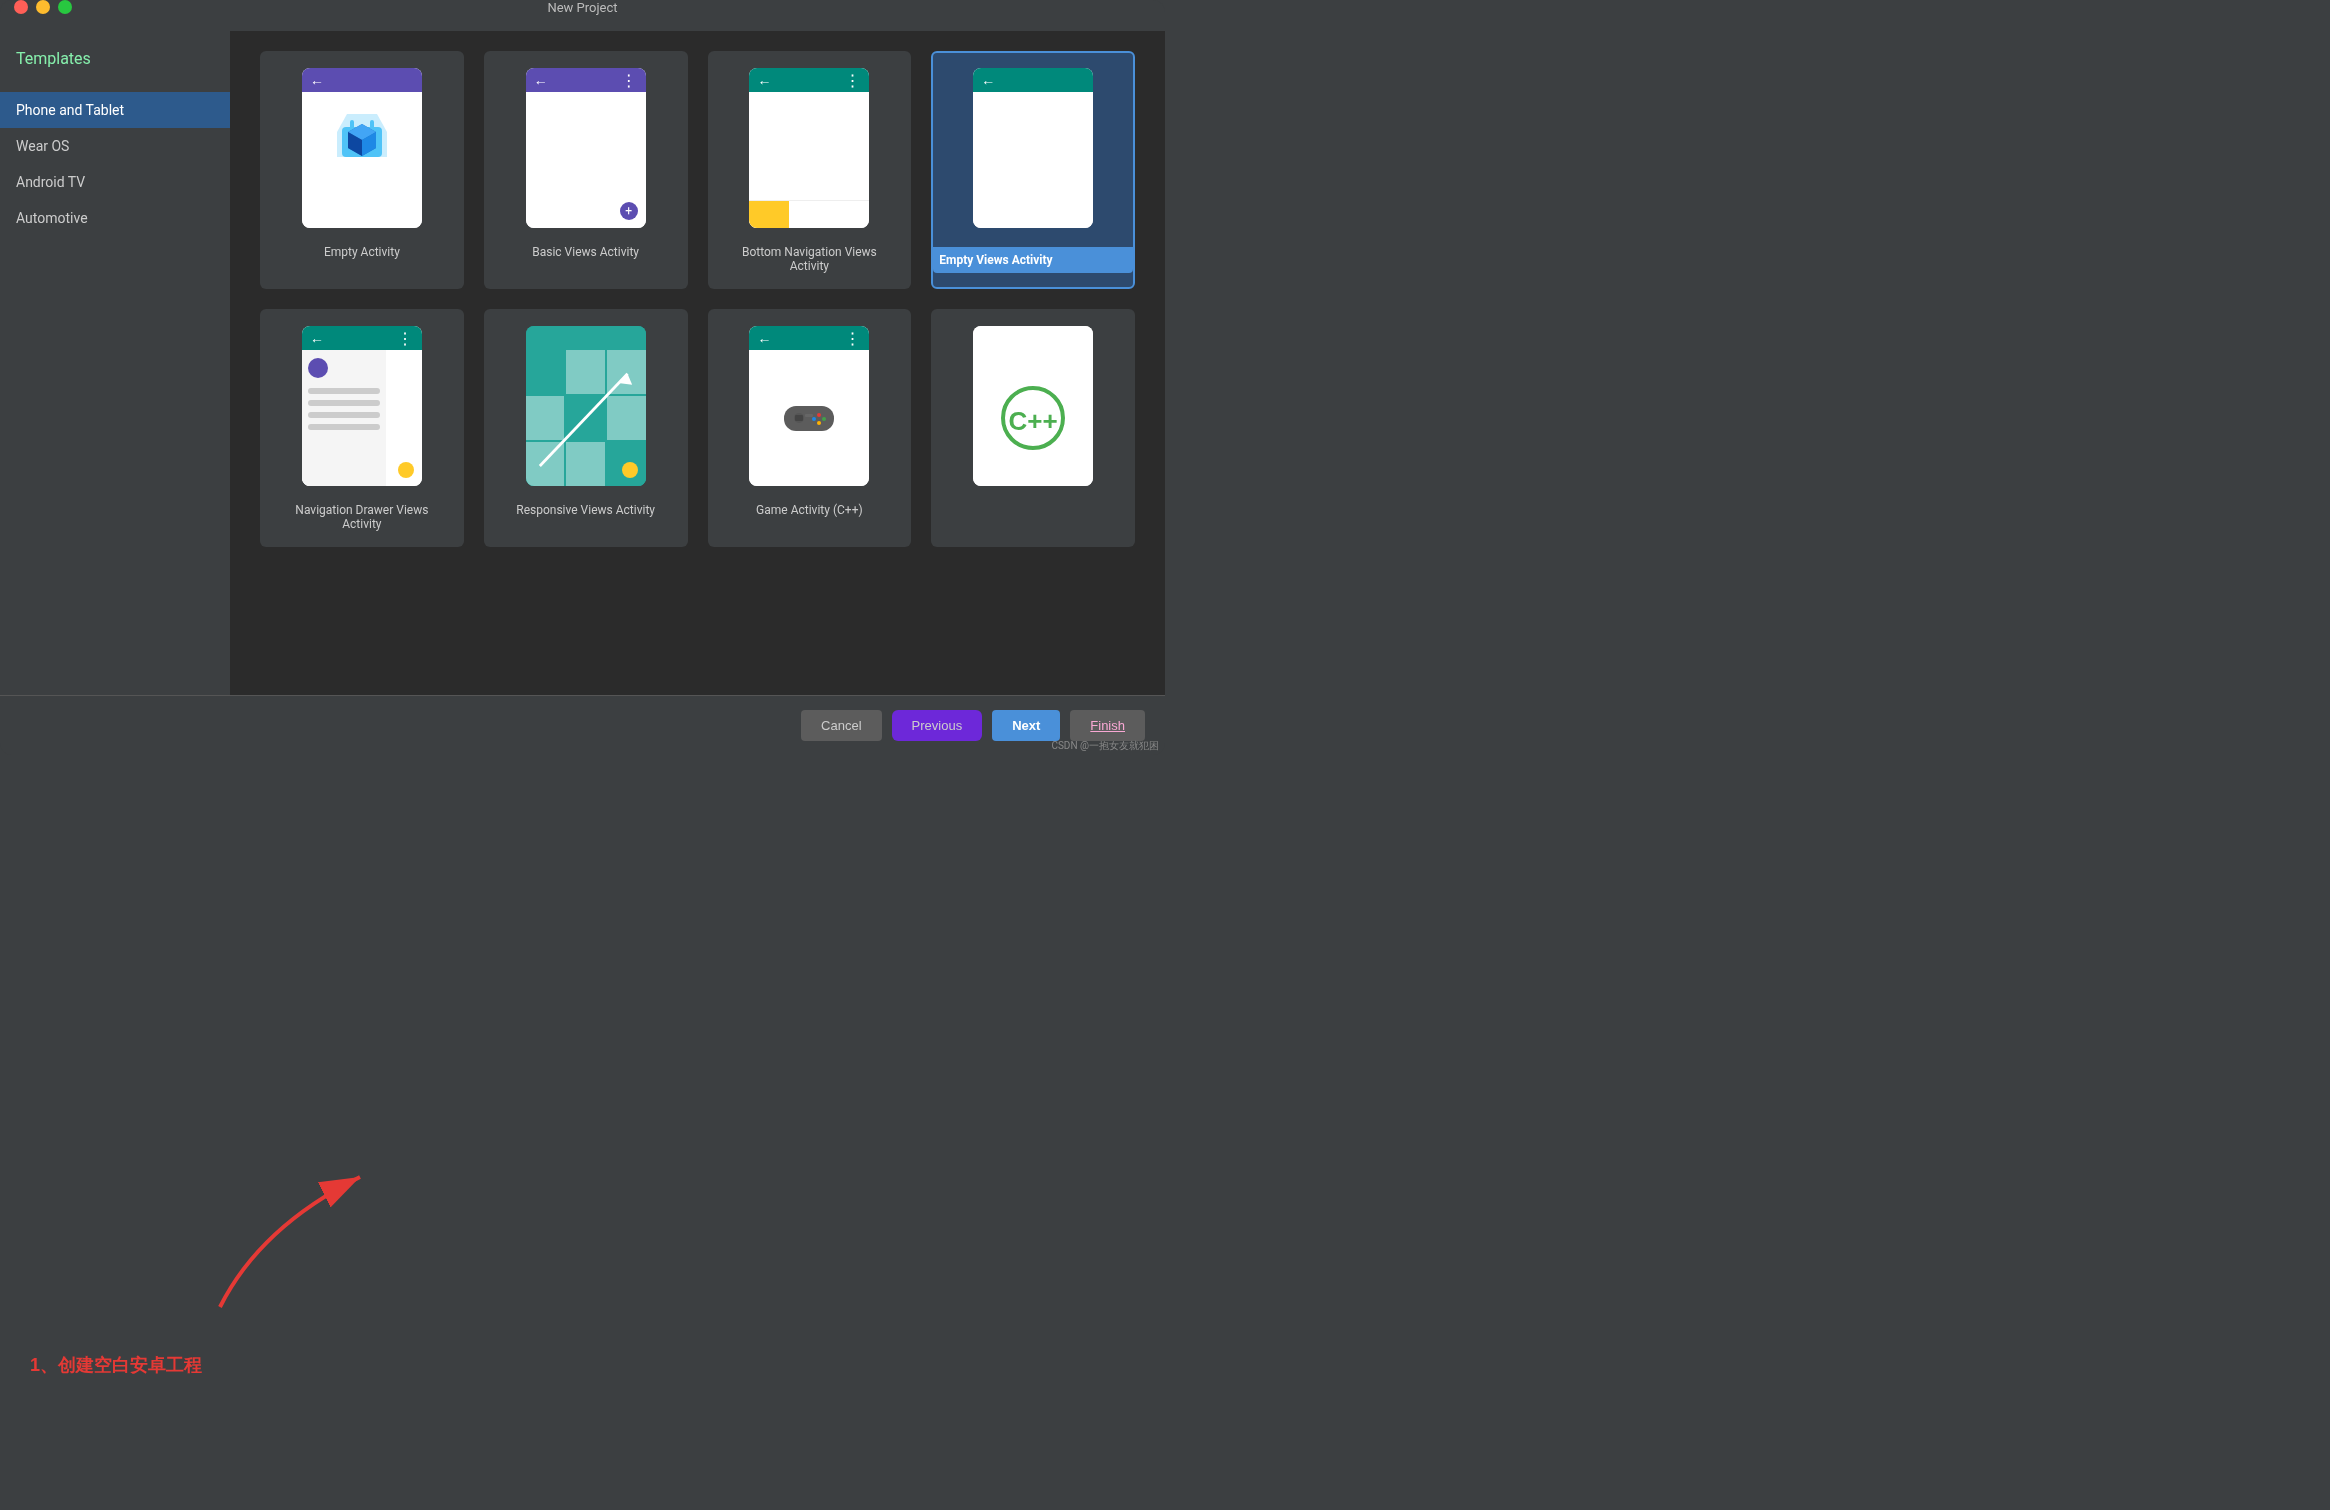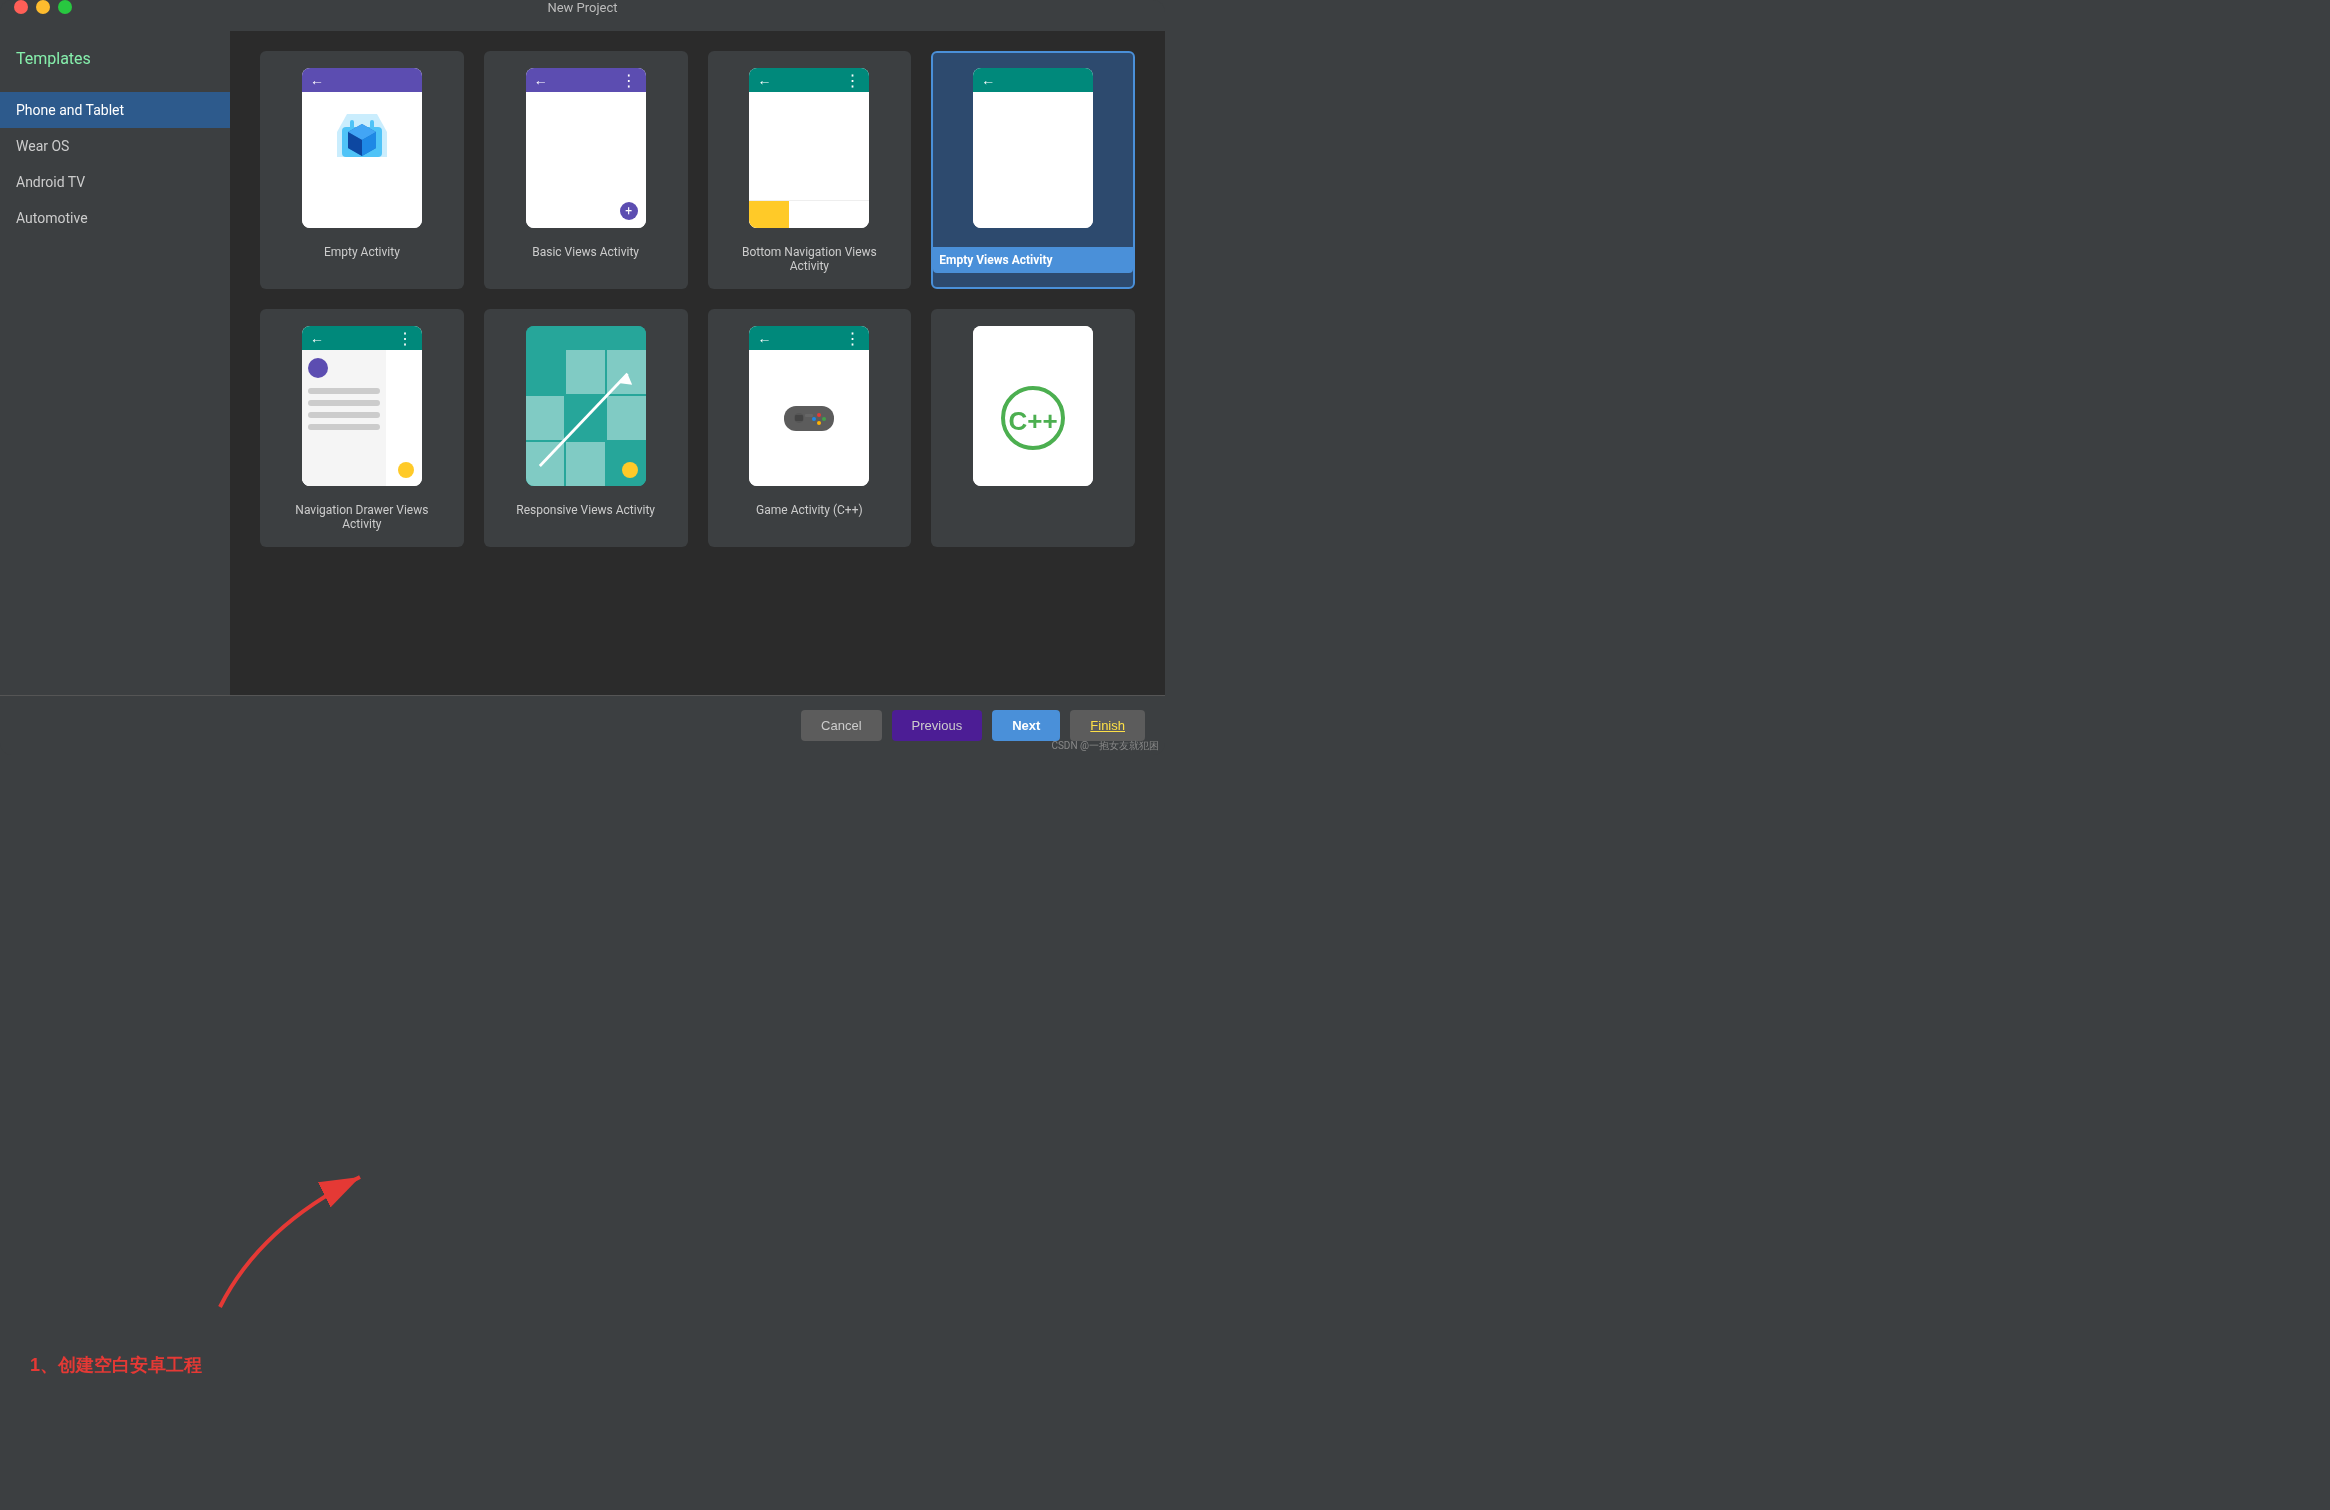--- a/index.html
+++ b/index.html
@@ -292,31 +292,32 @@
       border-radius: 4px;
       font-size: 13px;
       cursor: pointer;
       border: none;
     }
     .btn-cancel {
       background: #5c5c5c;
       color: #cccccc;
     }
     .btn-previous {
-      background: #4c1d95;
+      background: #6d28d9;
       color: #cccccc;
+      border-radius: 6px;
     }
     .btn-next {
       background: #4a90d9;
       color: white;
       font-weight: bold;
     }
     .btn-finish {
       background: #5c5c5c;
-      color: #fde047;
+      color: #f9a8d4;
       text-decoration: underline;
     }
     
     .watermark {
       position: absolute;
       bottom: 2px;
       right: 6px;
       font-size: 10px;
       color: #888;
     }

